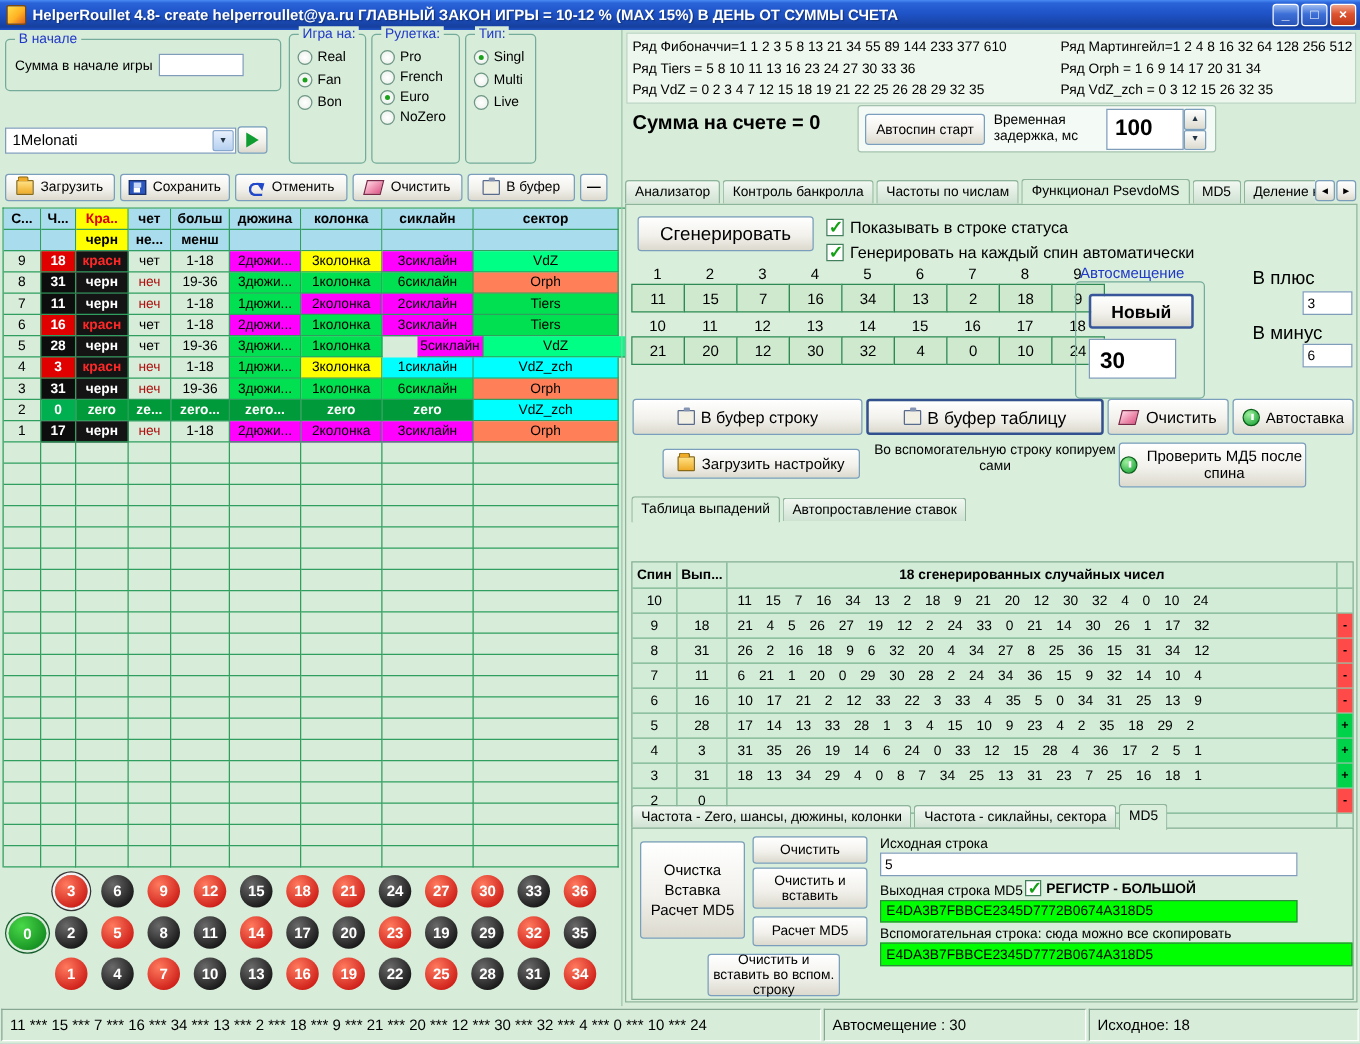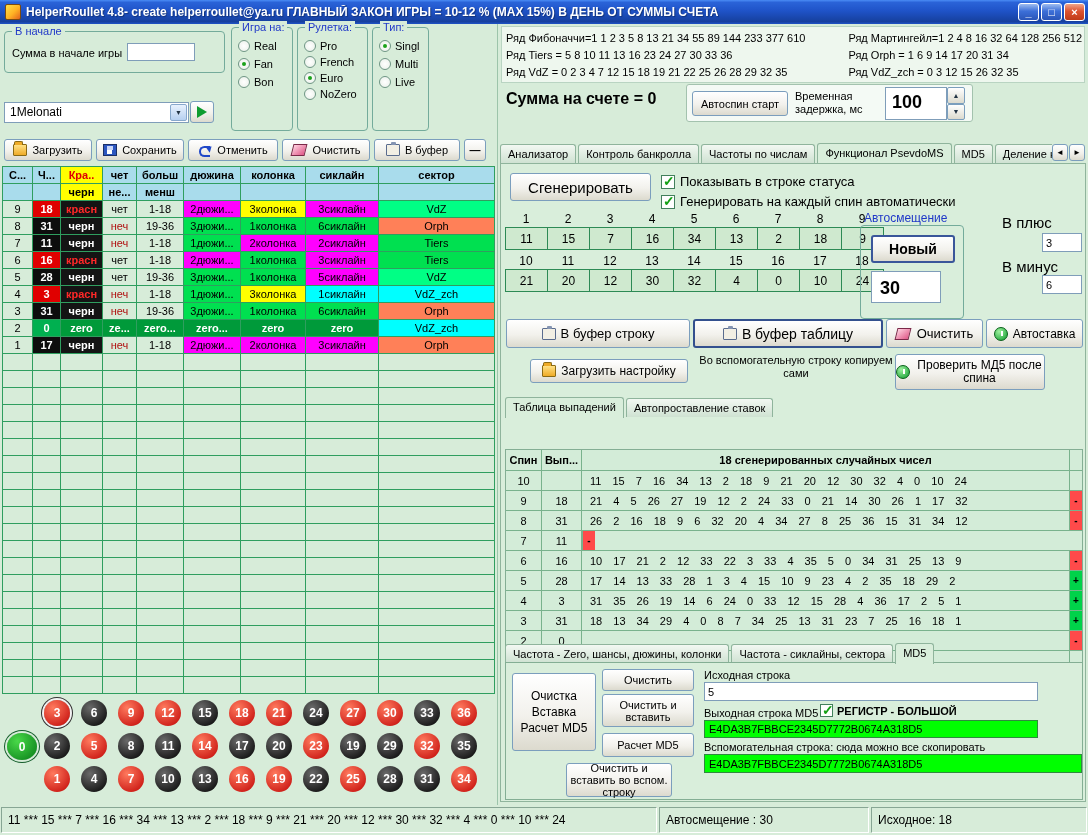--- a/index.html
+++ b/index.html
@@ -351,21 +351,21 @@
           <div class="hcell grn" style="width: 116px;">Tiers</div>
         </div>
         <div class="hrow">
           <div class="hcell" style="width: 30px;">5</div>
           <div class="hcell num-black" style="width: 28px;">28</div>
           <div class="hcell chern" style="width: 42px;">черн</div>
           <div class="hcell chet" style="width: 34px;">чет</div>
           <div class="hcell plain" style="width: 47px;">19-36</div>
           <div class="hcell grn" style="width: 57px;">3дюжи...</div>
           <div class="hcell grn" style="width: 65px;">1колонка</div>
-          <div class="hcell mag" style="width: 73px;">5сиклайн</div>
+          <div class="hcell mag" style="width: 53px; margin-left: 28px;">5сиклайн</div>
           <div class="hcell spring" style="width: 116px;">VdZ</div>
         </div>
         <div class="hrow">
           <div class="hcell" style="width: 30px;">4</div>
           <div class="hcell num-red" style="width: 28px;">3</div>
           <div class="hcell kra" style="width: 42px;">красн</div>
           <div class="hcell nech" style="width: 34px;">неч</div>
           <div class="hcell plain" style="width: 47px;">1-18</div>
           <div class="hcell grn" style="width: 57px;">1дюжи...</div>
           <div class="hcell yel" style="width: 65px;">3колонка</div>
@@ -831,20 +831,21 @@
             </div>
             <div class="srow">
               <div class="scell s-spin">8</div>
               <div class="scell s-out">31</div>
               <div class="scell s-nums">26 2 16 18 9 6 32 20 4 34 27 8 25 36 15 31 34 12</div>
               <div class="scell s-sign sm">-</div>
             </div>
             <div class="srow">
               <div class="scell s-spin">7</div>
               <div class="scell s-out">11</div>
+              <div class="scell s-nums">6 21 1 20 0 29 30 28 2 24 34 36 15 9 32 14 10 4</div>
               <div class="scell s-sign sm">-</div>
             </div>
             <div class="srow">
               <div class="scell s-spin">6</div>
               <div class="scell s-out">16</div>
               <div class="scell s-nums">10 17 21 2 12 33 22 3 33 4 35 5 0 34 31 25 13 9</div>
               <div class="scell s-sign sm">-</div>
             </div>
             <div class="srow">
               <div class="scell s-spin">5</div>

